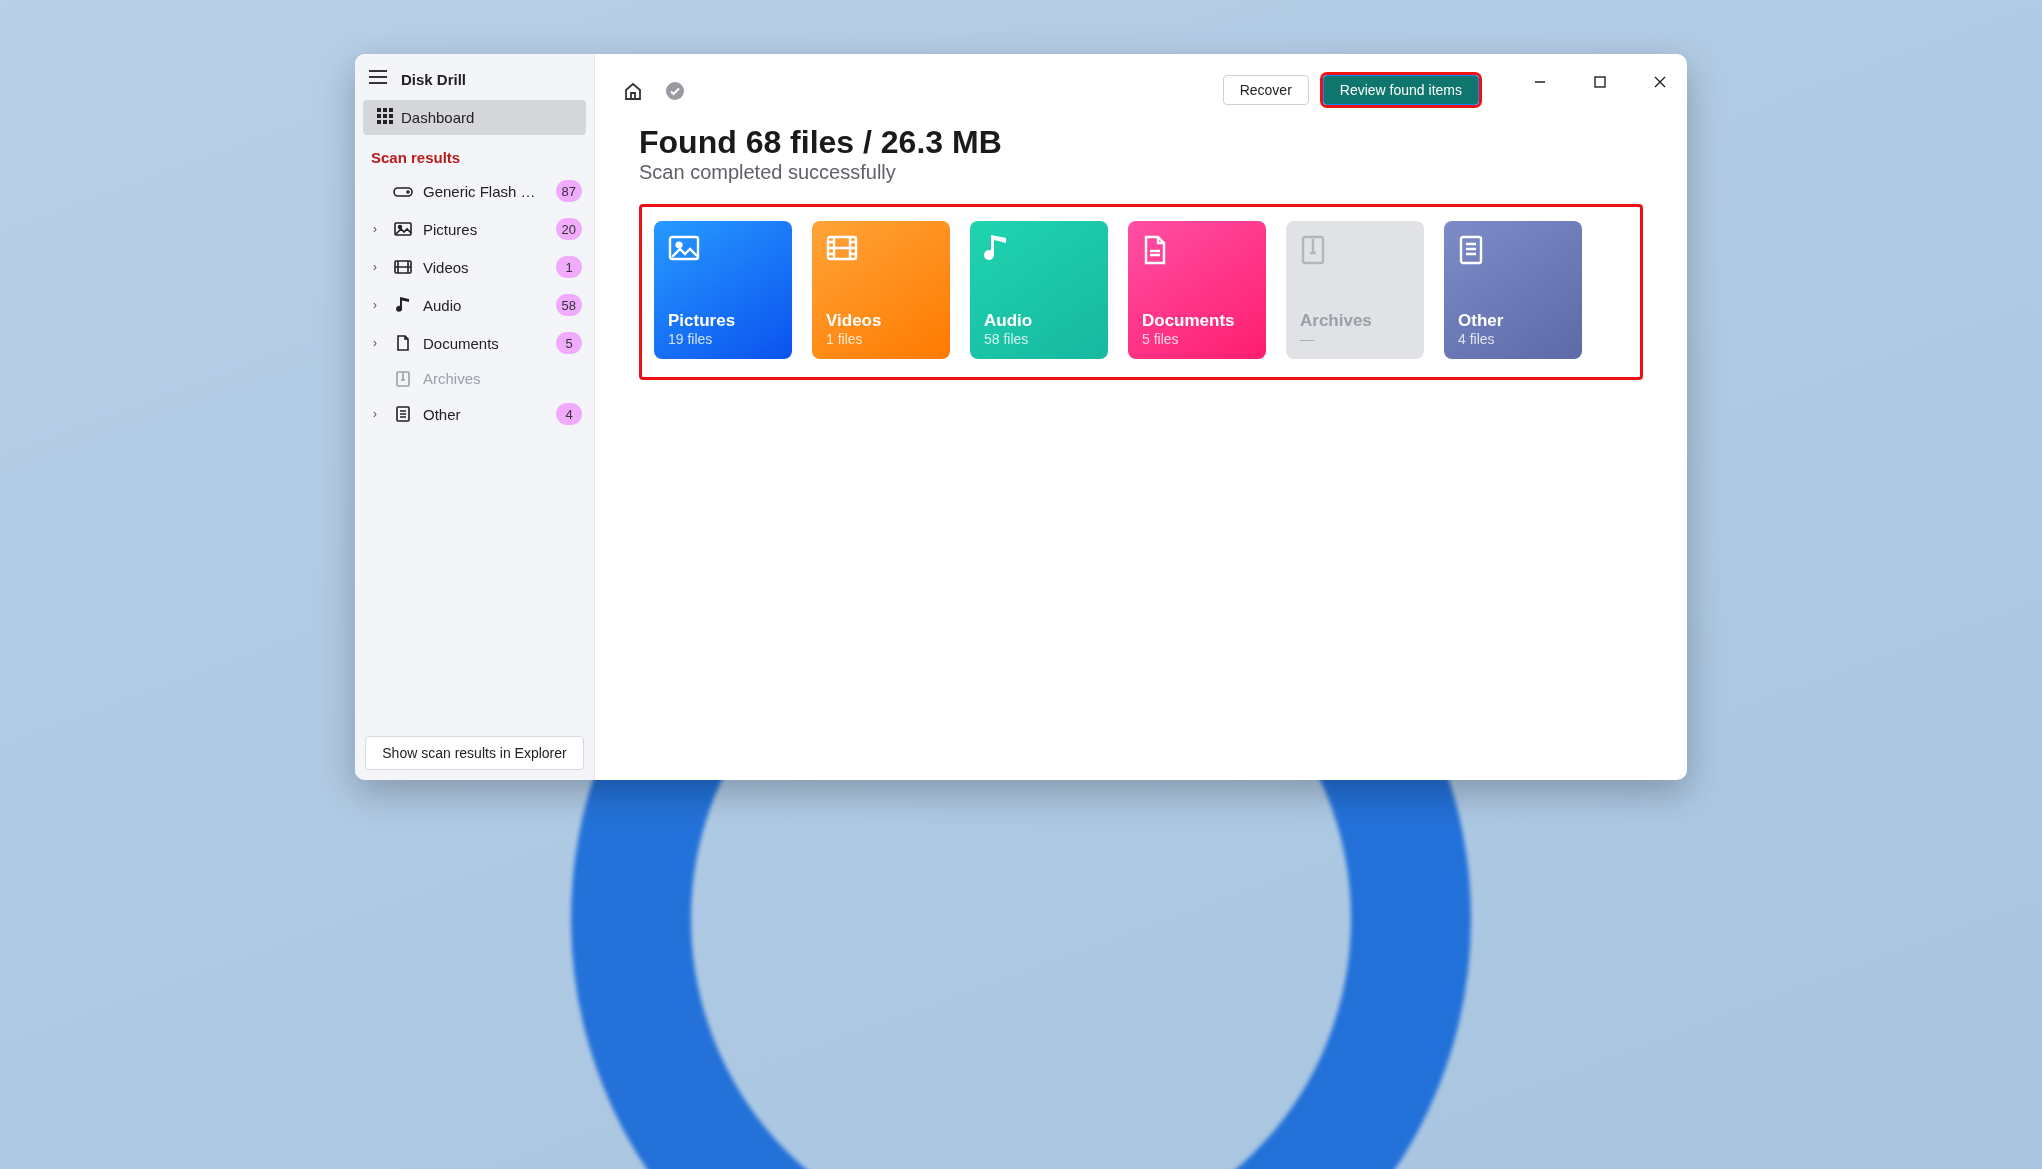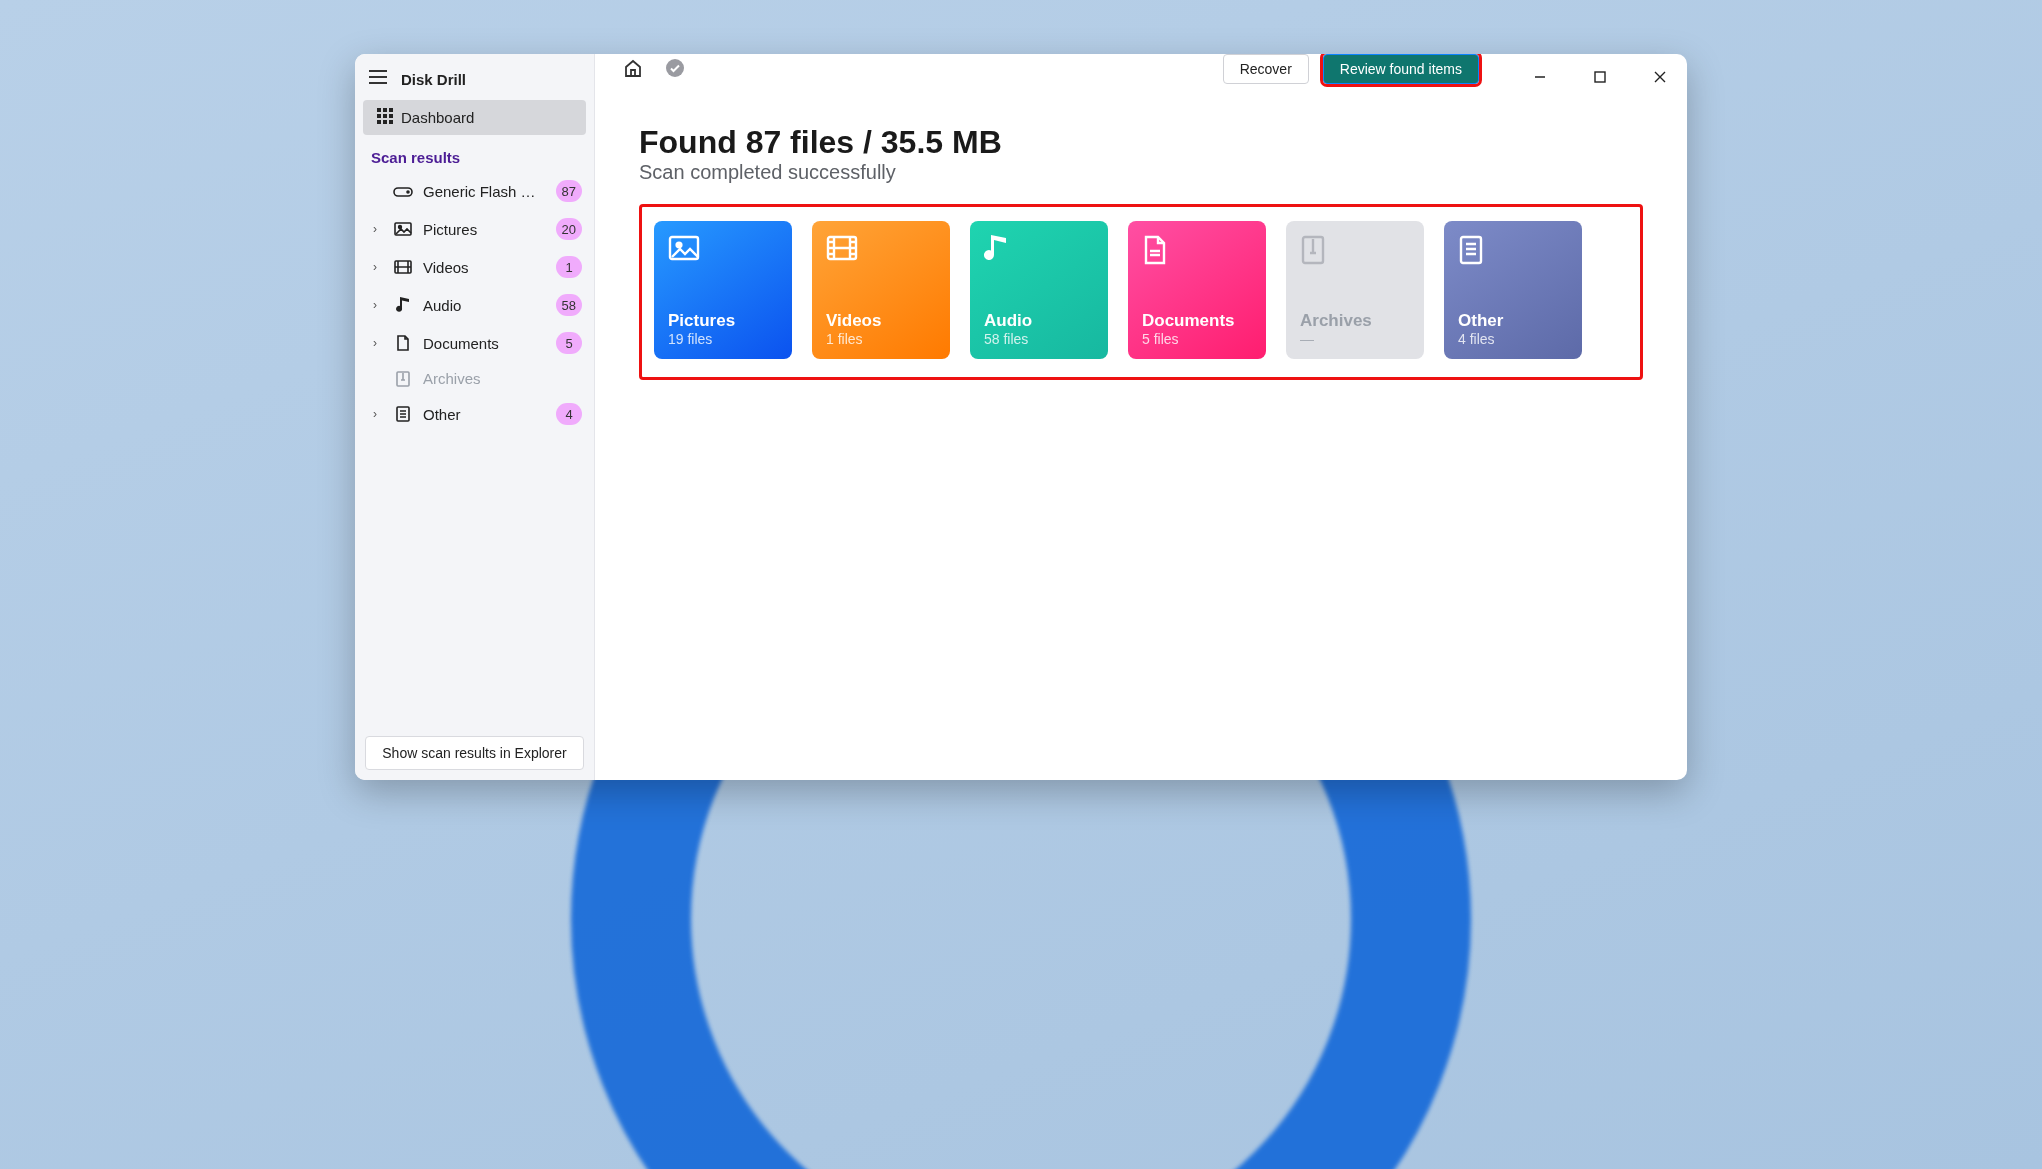--- a/index.html
+++ b/index.html
@@ -63,21 +63,21 @@
     gap: 8px;
     padding: 8px 14px;
     font-size: 15px;
     color: #222;
     cursor: pointer;
   }
   .sb-section-head {
     padding: 6px 16px 6px 16px;
     font-size: 15px;
     font-weight: 700;
-    color: #4c1d95;
+    color: #b91c1c;
   }
   .sb-item {
     display: flex;
     align-items: center;
     gap: 10px;
     padding: 8px 12px 8px 18px;
     font-size: 15px;
     color: #222;
     cursor: pointer;
   }
@@ -112,21 +112,21 @@
     font-size: 14px;
     color: #222;
     cursor: pointer;
     text-align: center;
   }
   
   .main { flex: 1; display: flex; flex-direction: column; }
   .topbar {
     height: 52px;
     display: flex;
-    align-items: flex-start;
+    align-items: flex-end;
     padding: 0 4px 0 24px;
     gap: 14px;
     border-bottom: 1px solid transparent;
   }
   .tb-icon {
     width: 28px; height: 28px;
     display:flex; align-items:center; justify-content:center;
     color:#333; cursor:pointer;
   }
   .tb-spacer { flex: 1; }
@@ -333,21 +333,21 @@
           </svg>
       </span>
       <span class="winctl">
         <svg width="12" height="12" viewBox="0 0 12 12">
             <path d="M1 1l10 10M11 1L1 11" stroke="#222" stroke-width="1.4"></path>
           </svg>
       </span>
     </div>
 
     <div class="content">
-      <div class="h1">Found 87 files / 35.5 MB</div>
+      <div class="h1">Found 68 files / 26.3 MB</div>
       <div class="sub">Scan completed successfully</div>
 
       <div class="tiles-wrap">
 
         <div class="tile pictures">
           <div class="ticon">
             <svg width="32" height="26" viewBox="0 0 32 26" fill="none" stroke="#fff" stroke-width="2.4">
                 <rect x="2" y="2" width="28" height="22" rx="2"></rect>
                 <circle cx="11" cy="10" r="2.4" fill="#fff"></circle>
                 <path d="M4 22l8-8 5 5 5-5 8 8"></path>

